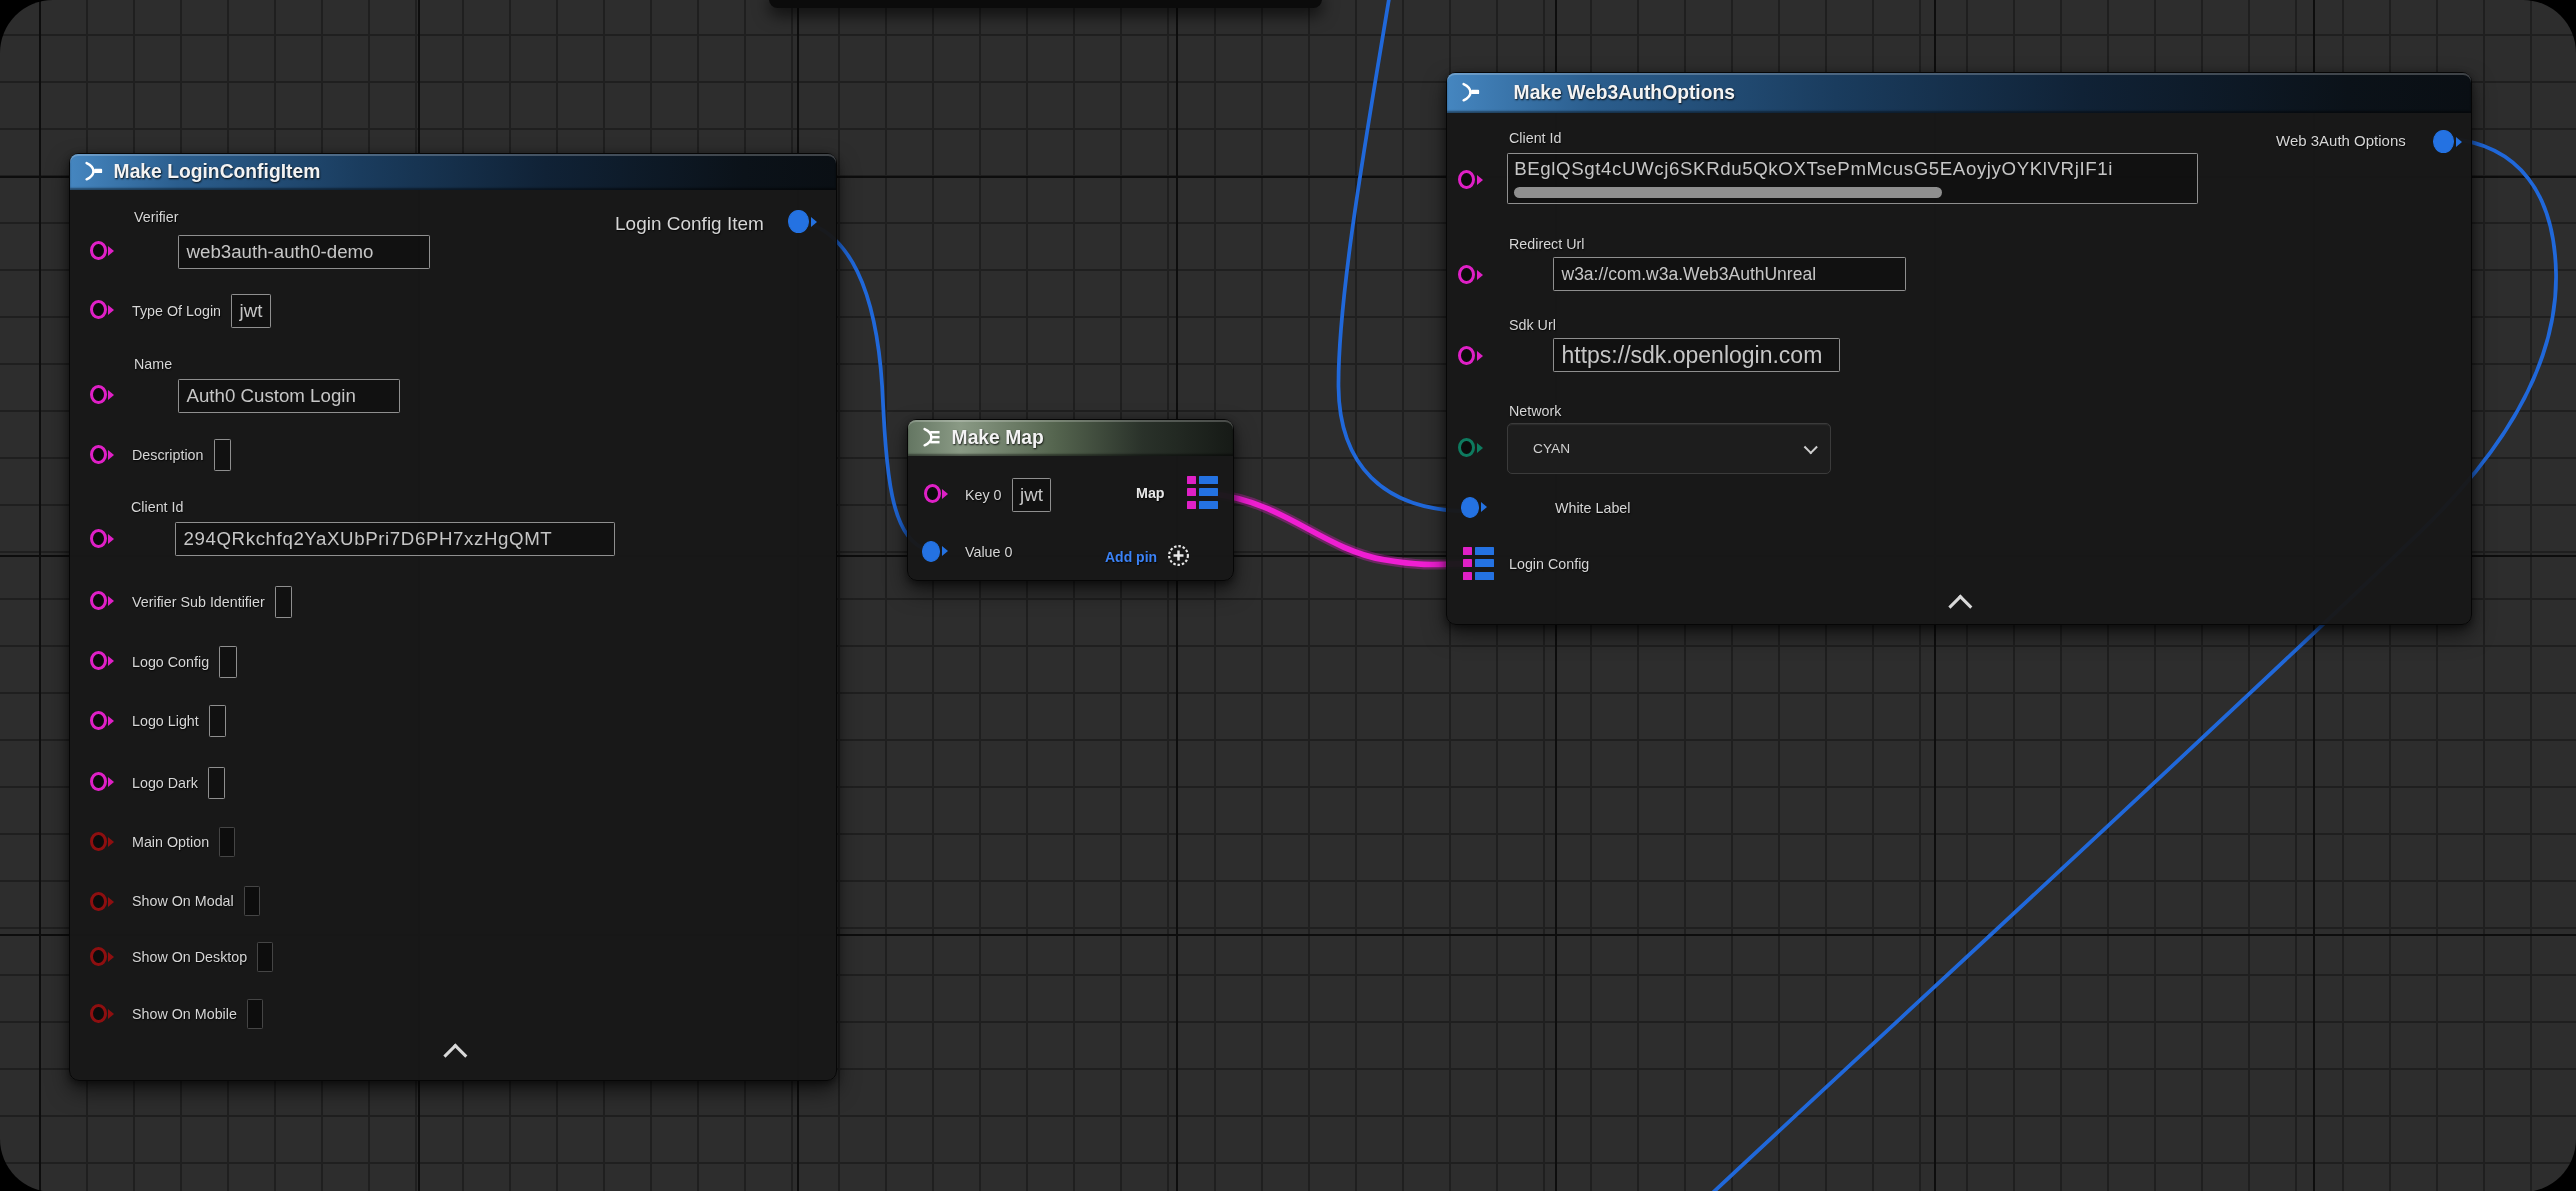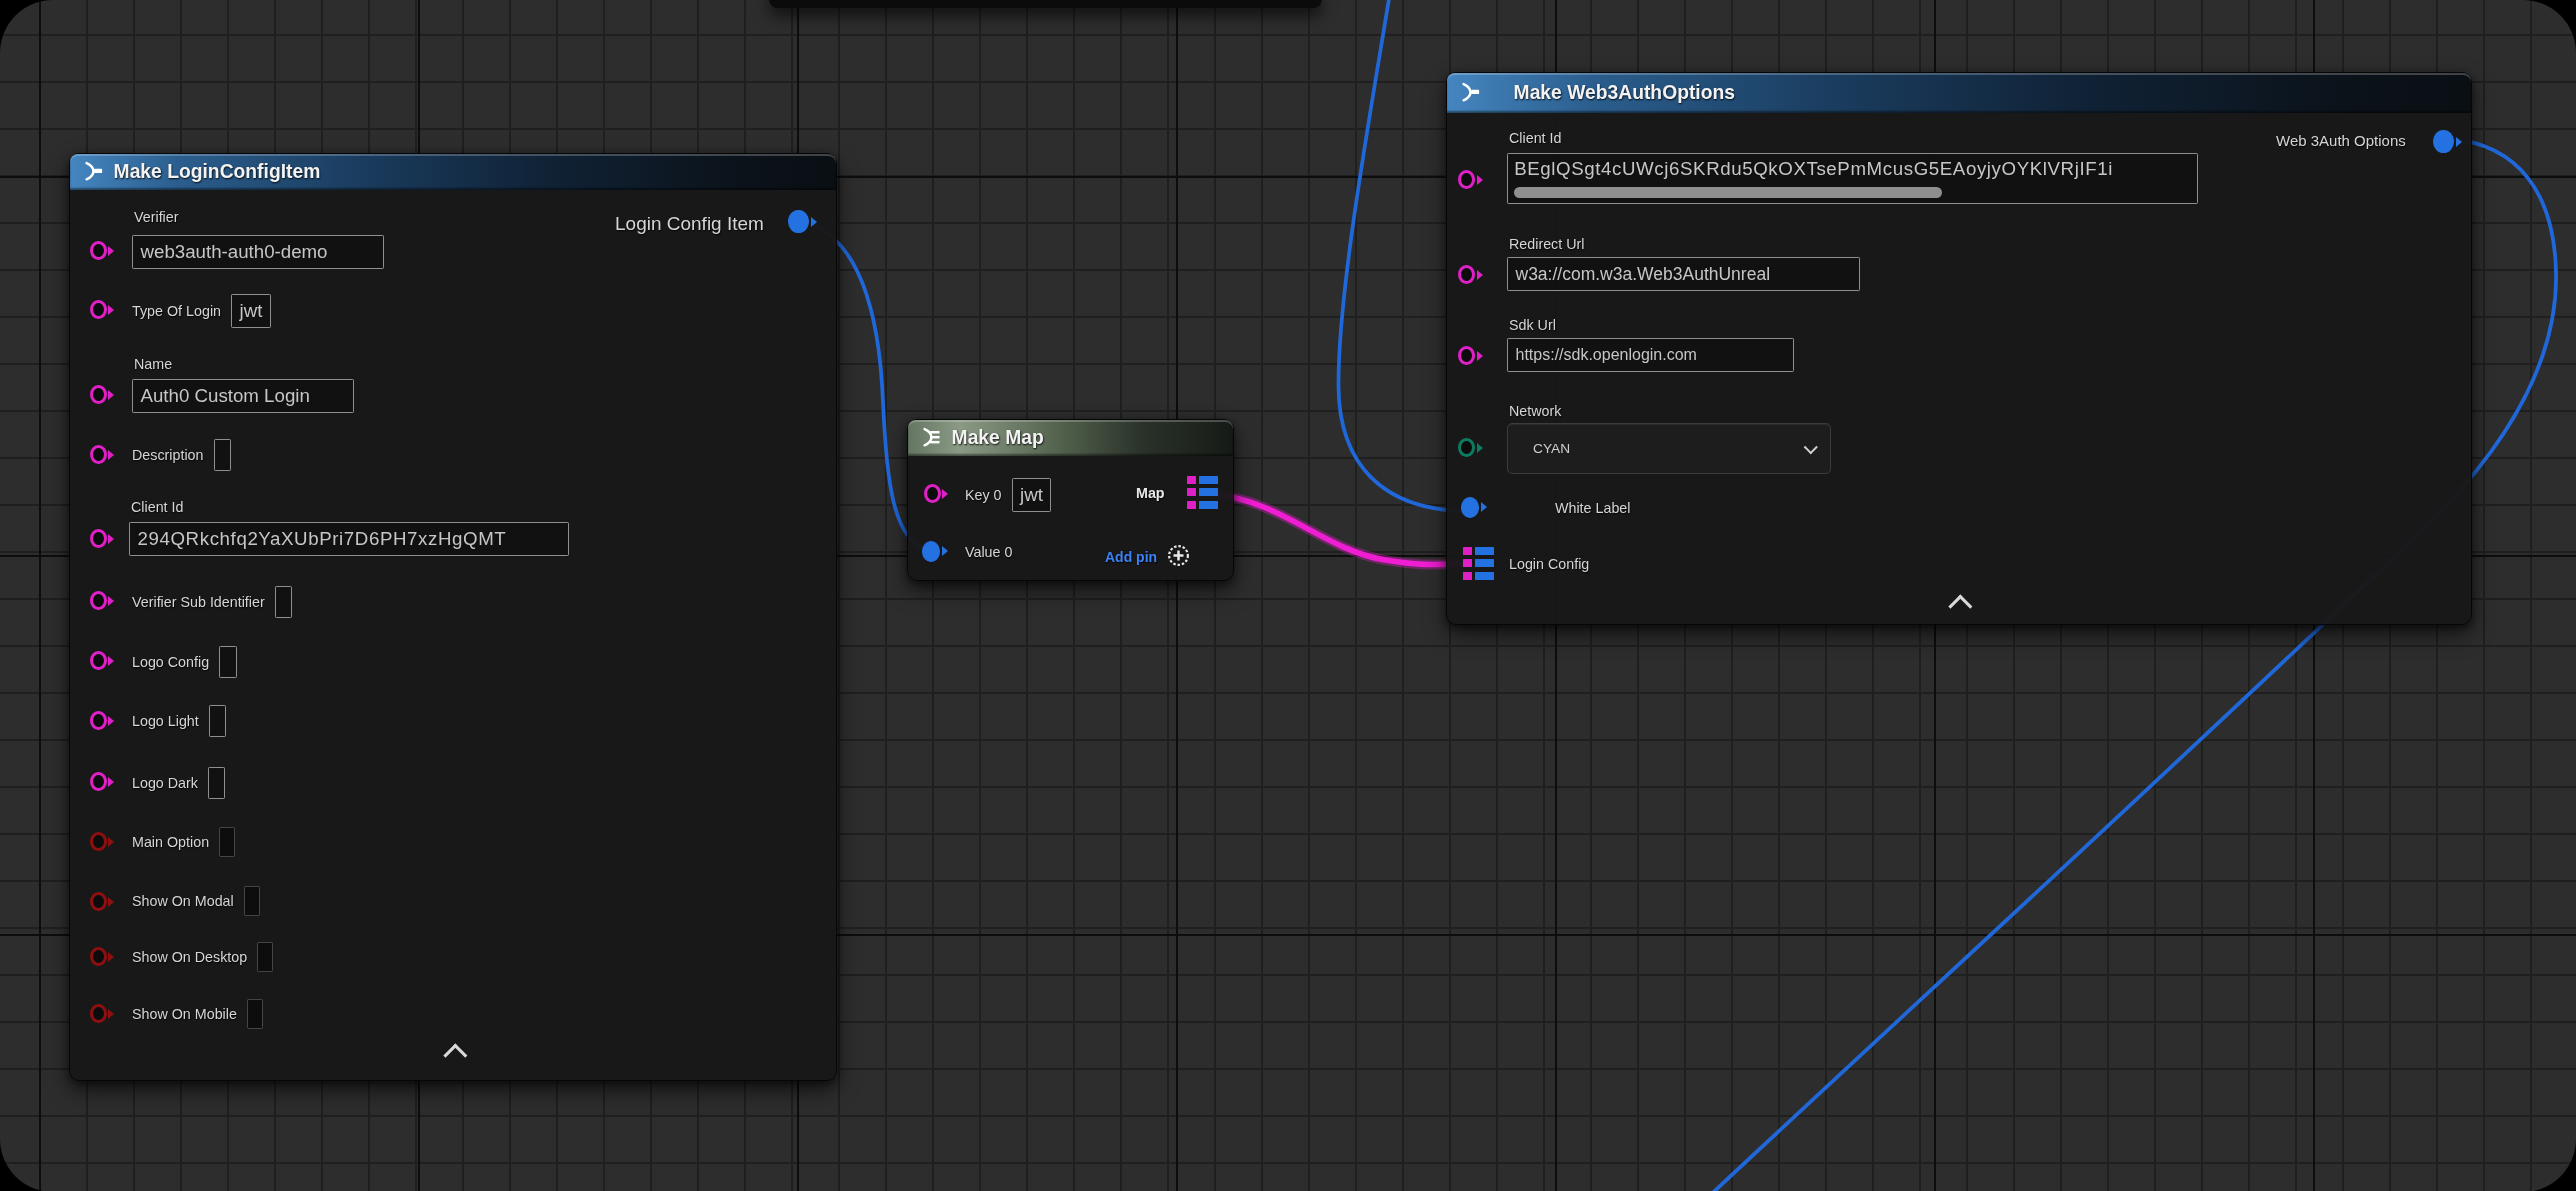--- a/index.html
+++ b/index.html
@@ -57,21 +57,21 @@
   .mappin i.k{background:#df20c6;}
   .mappin i.v{background:#2472e2;}
 
   
   .tbox{
     box-sizing:border-box;display:flex;align-items:center;
     border:1.2px solid #8f8f8f;border-radius:1.2px;
     background:rgba(8,8,8,.45);color:#c6c6c6;
     font-size:18.7px;padding:1.2px 7.5px;white-space:nowrap;height:34px;
   }
-  .tbox.abs{position:absolute;}
+  .tbox.abs{position:absolute;margin-left:46px;}
   .empty{box-sizing:border-box;width:17.5px;height:32px;border:1.2px solid #8f8f8f;border-radius:1.2px;background:rgba(8,8,8,.45);}
   .cbox{box-sizing:border-box;width:16px;height:30px;border:1.2px solid #454545;border-radius:1.2px;background:#0d0d0d;}
 
   .bigfield{
     position:absolute;box-sizing:border-box;
     border:1.2px solid #8f8f8f;border-radius:1.2px;background:rgba(8,8,8,.45);
     color:#c6c6c6;font-size:18.7px;letter-spacing:0.6px;white-space:nowrap;overflow:hidden;
     padding:3.7px 6.2px;
   }
   .scrollthumb{position:absolute;left:6.2px;bottom:5px;height:11.2px;width:428px;background:#8f8f8f;border-radius:5.6px;}
@@ -342,21 +342,21 @@
       </span>
     <div class="tbox abs" style="left:60px;top:184px;min-width:353px;font-size:17.5px;">
         <span>w3a://com.w3a.Web3AuthUnreal</span>
       </div>
 
     <div class="flabel" style="left:62px;top:244px;">Sdk Url</div>
     <span class="pin str" style="left:11.2px;top:273px;">
         <i class="pc"></i>
         <i class="pt"></i>
       </span>
-    <div class="tbox abs" style="left:60px;top:265px;min-width:287px;font-size:16px;">
+    <div class="tbox abs" style="left:60px;top:265px;min-width:287px;font-size:23px;">
         <span>https://sdk.openlogin.com</span>
       </div>
 
     <div class="flabel" style="left:62px;top:330px;">Network</div>
     <span class="pin enum" style="left:11.2px;top:365px;">
         <i class="pc"></i>
         <i class="pt"></i>
       </span>
     <div class="dropdown" style="left:60px;top:350px;width:324px;height:51px;">
       <span>CYAN</span>

